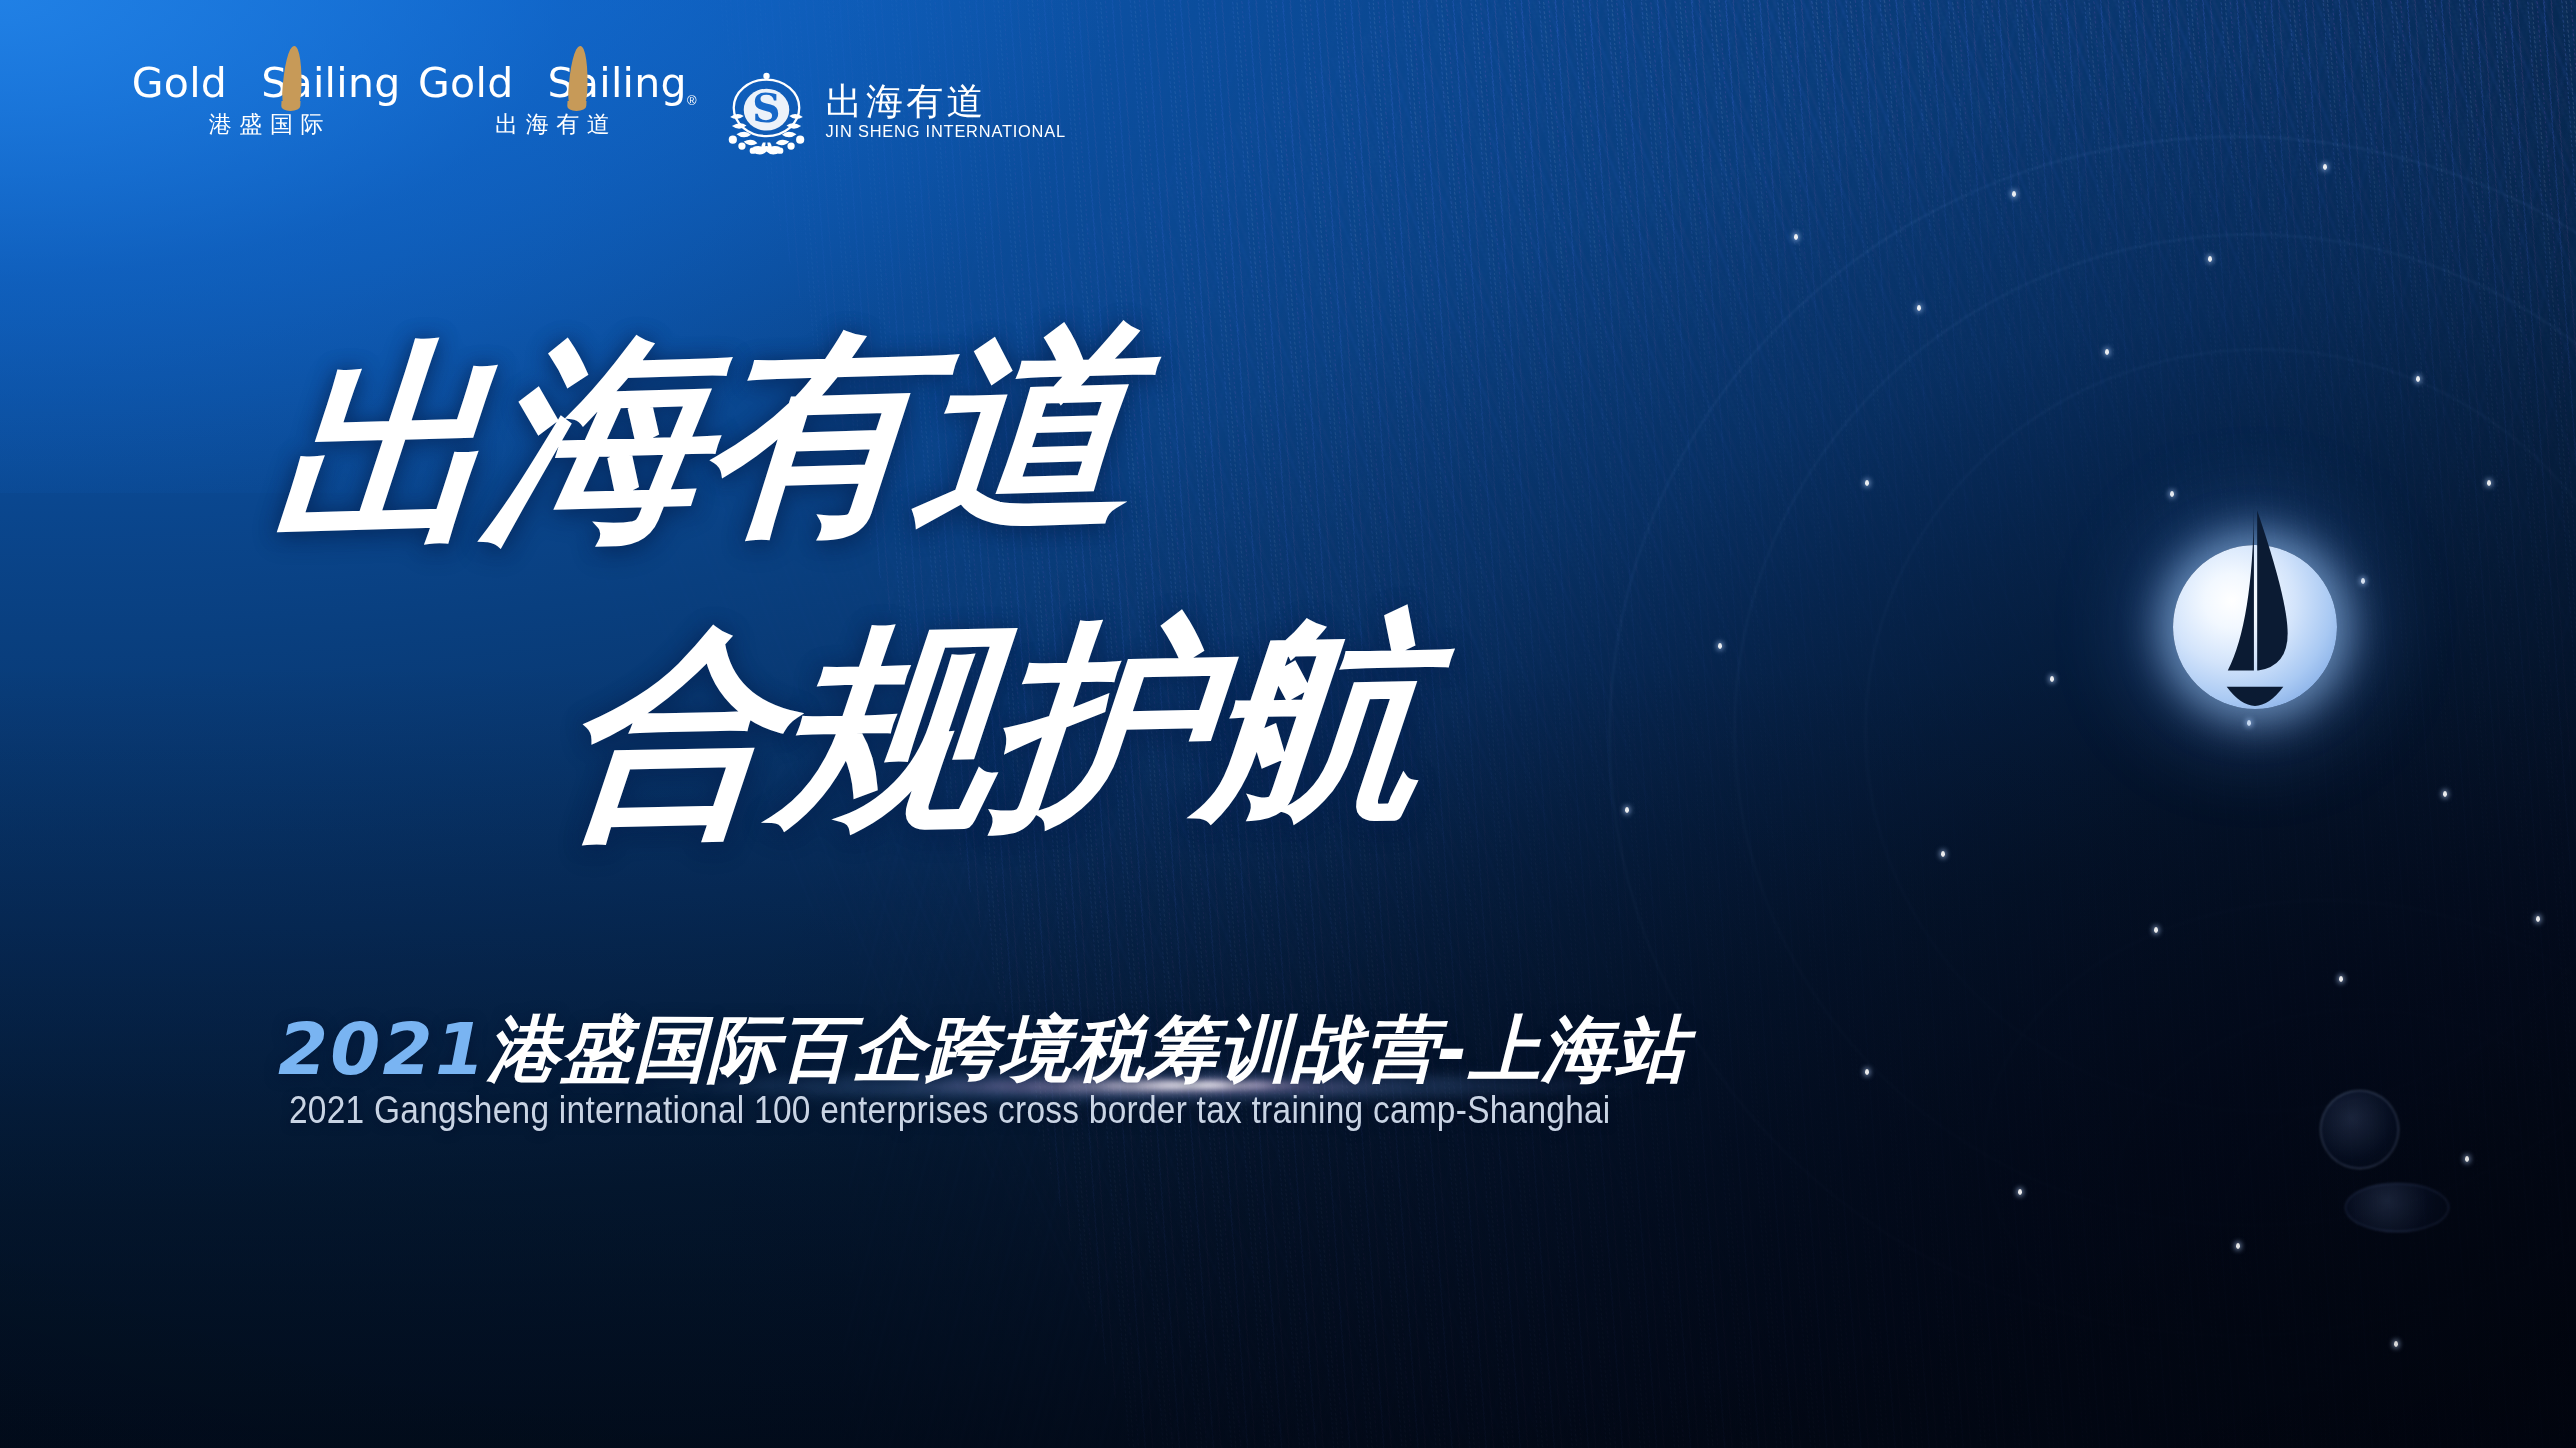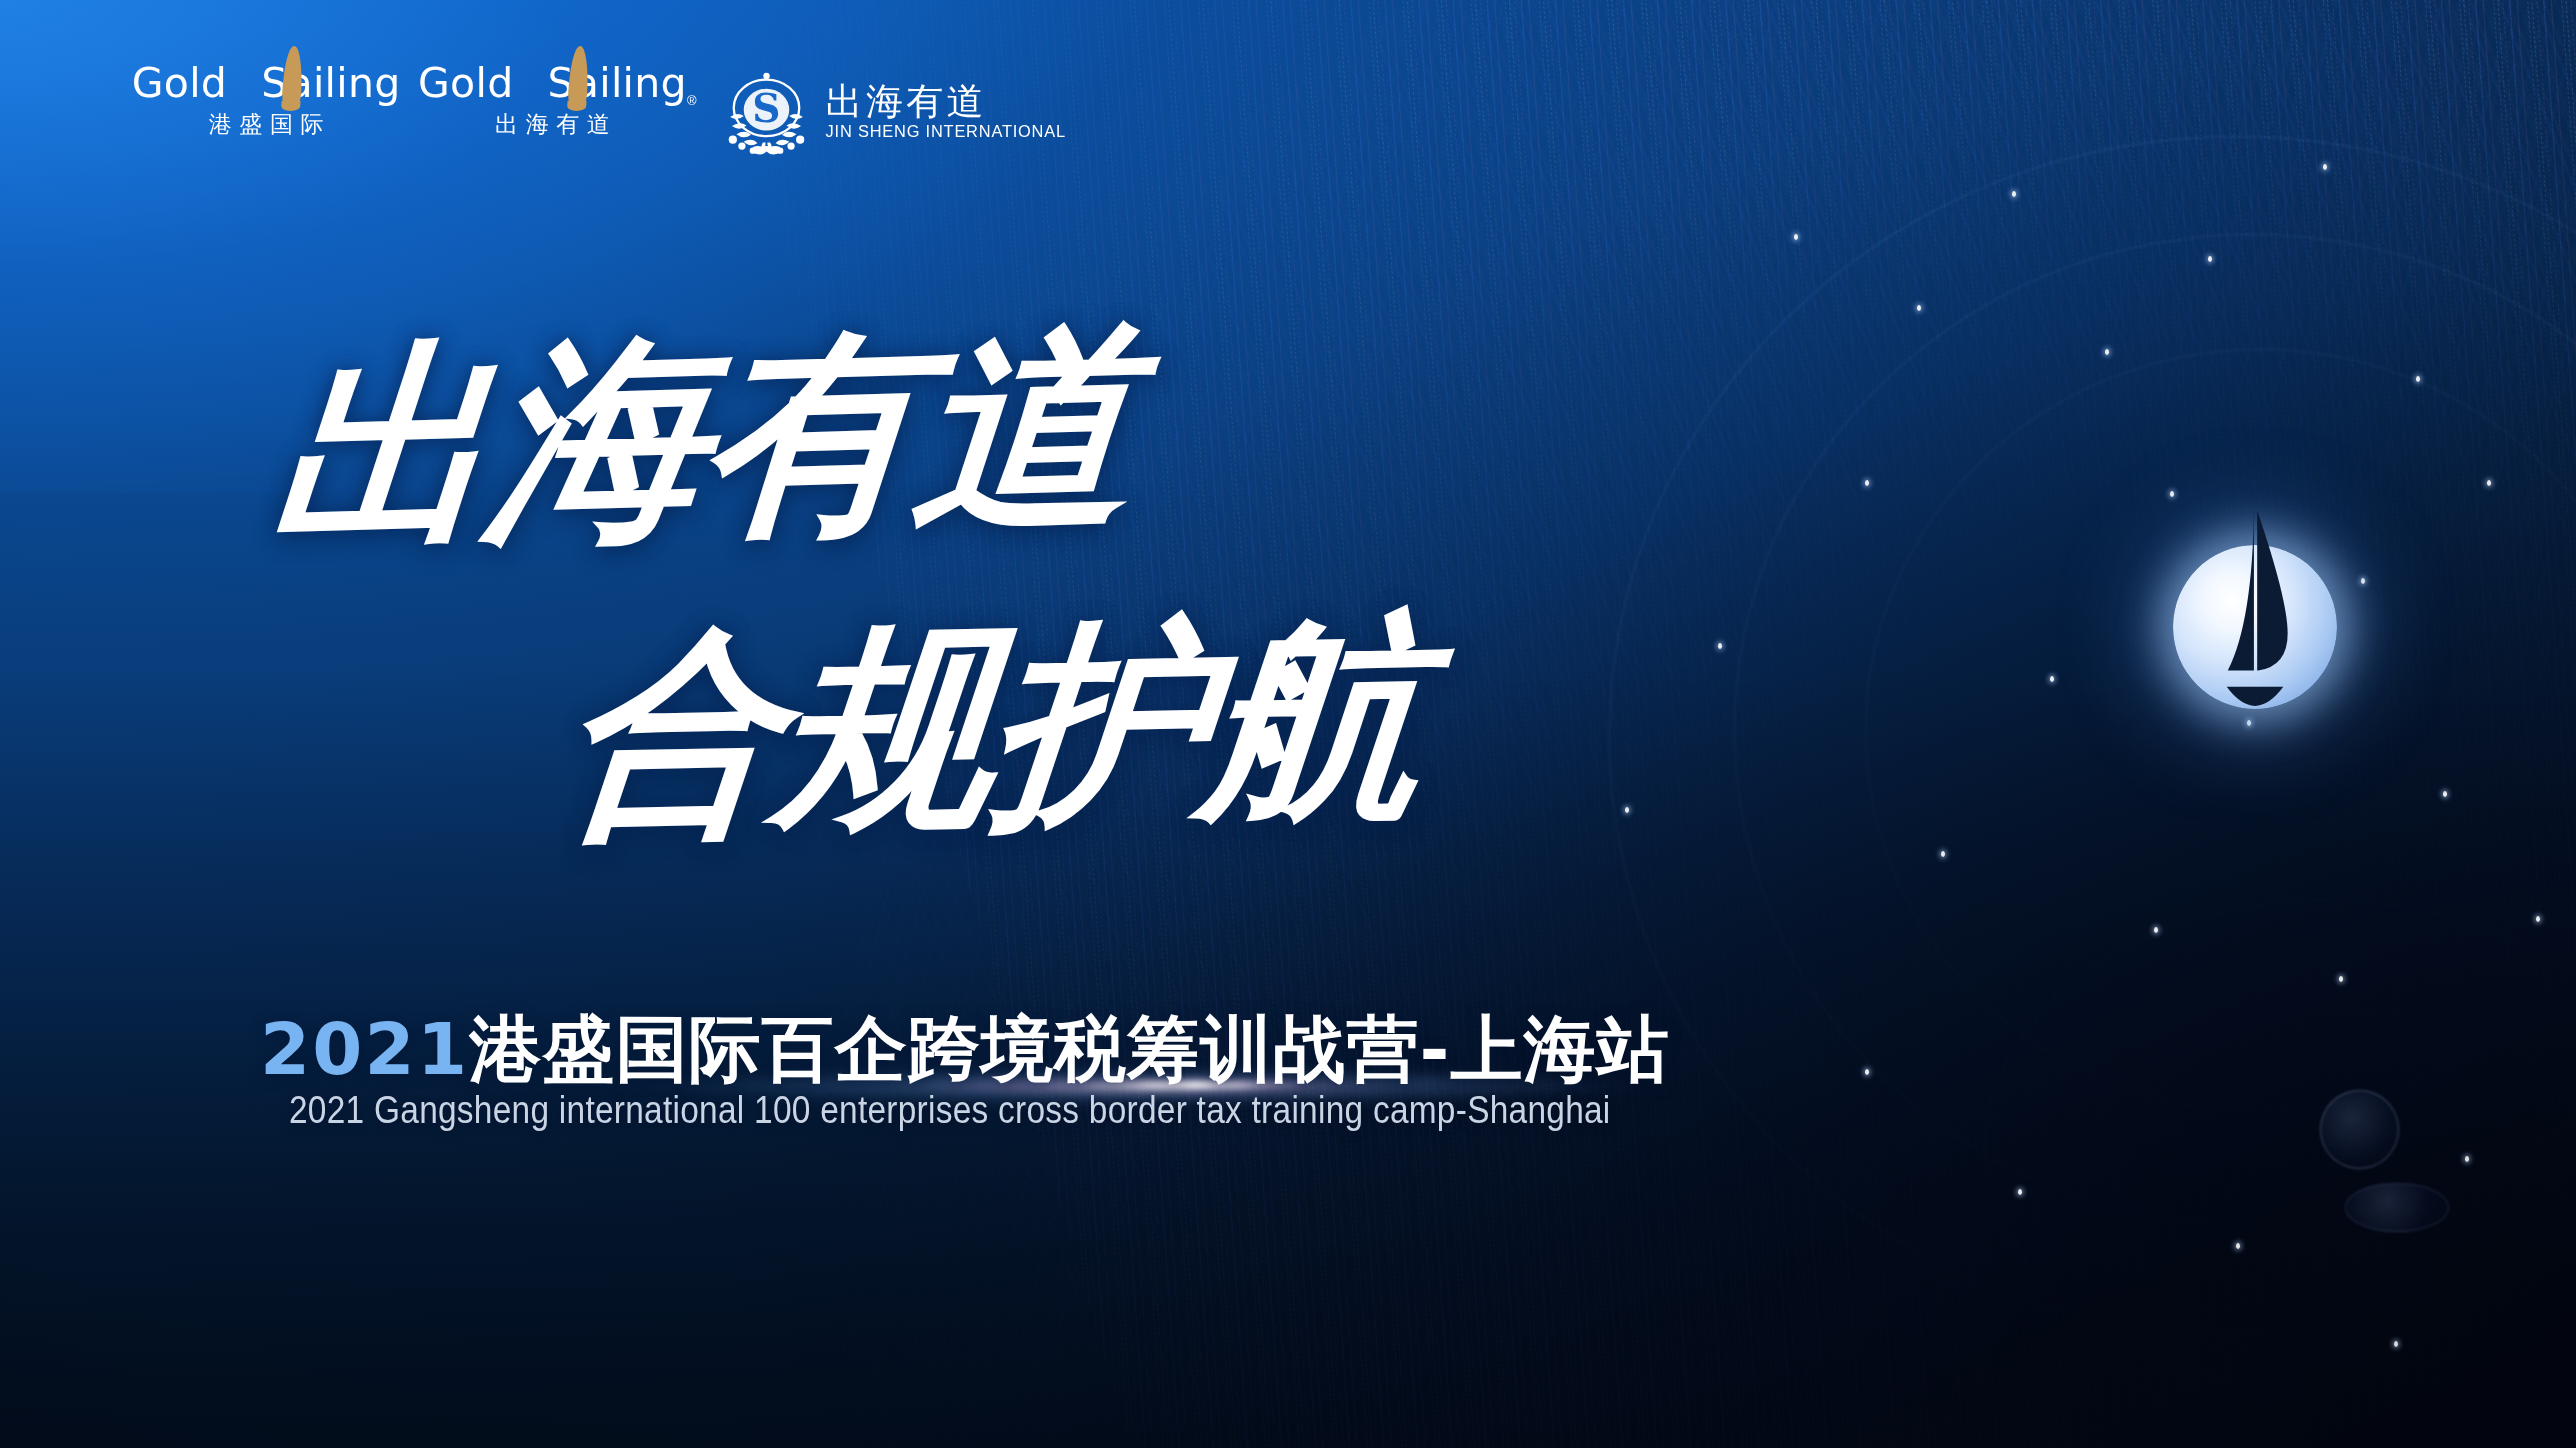--- a/index.html
+++ b/index.html
@@ -237,29 +237,30 @@
   }
   .calli-line2{
     left:564px;top:616px;
     font-size:218px;
     transform:skewX(-6deg) rotate(-1.2deg);
   }
 
   
   .sub-cn{
     position:absolute;
-    left:260px;top:1002px;
+    left:278px;top:1002px;
     z-index:35;
     font-size:72px;
     font-weight:700;
     letter-spacing:1.1px;
     white-space:nowrap;
     color:#ffffff;
     font-family:"DejaVu Sans","Liberation Sans",sans-serif;
     text-shadow:0 2.2px 14px rgba(2,16,48,.55);
+    font-style:italic;
   }
   .sub-cn .year{color:#79b4f2;letter-spacing:2.2px;}
   .sub-en{
     position:absolute;
     left:289px;top:1089px;
     z-index:35;
     font-size:38px;
     font-weight:400;
     letter-spacing:0.3px;
     white-space:nowrap;

